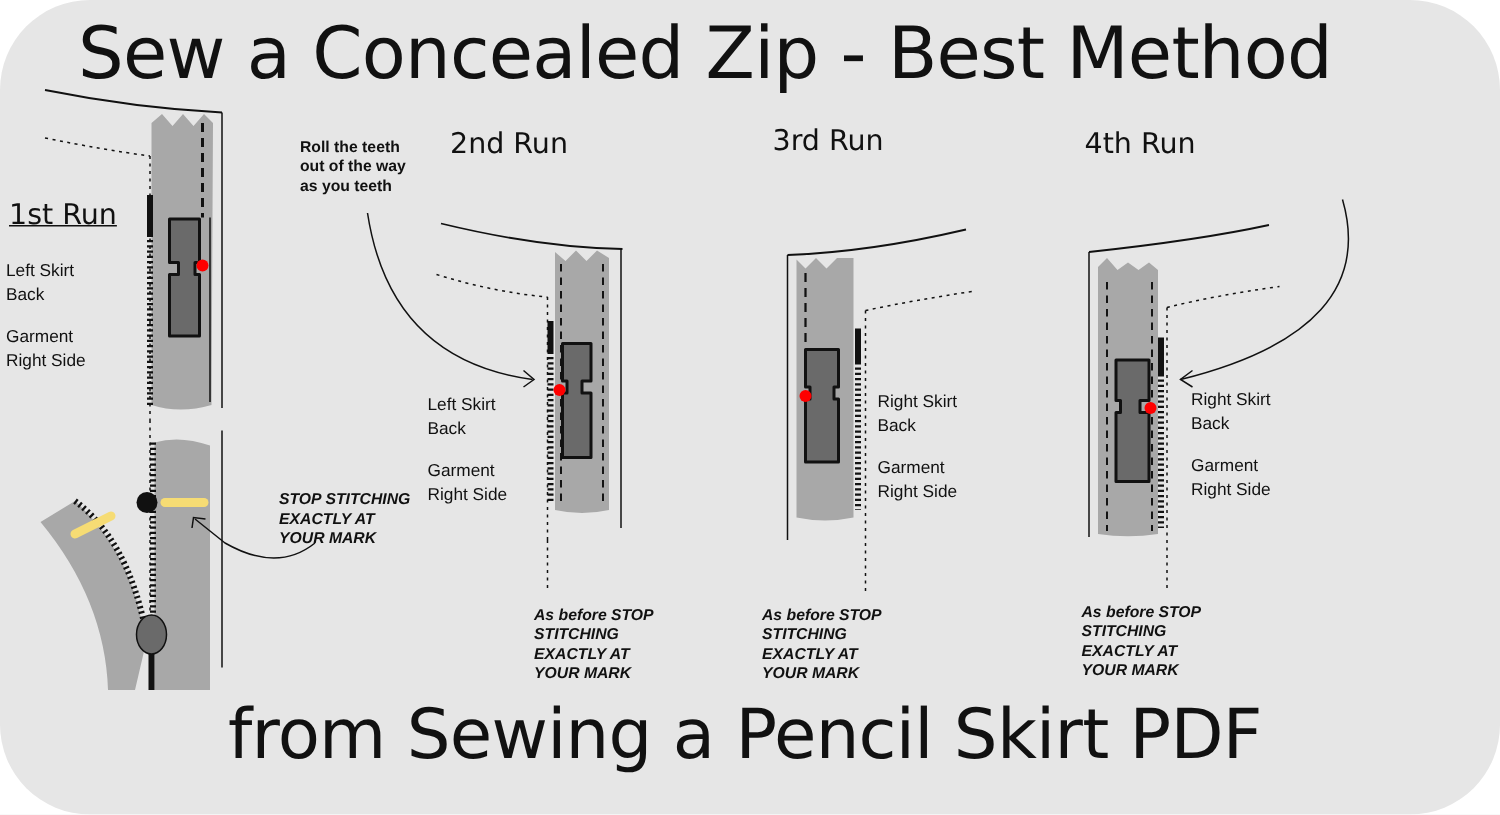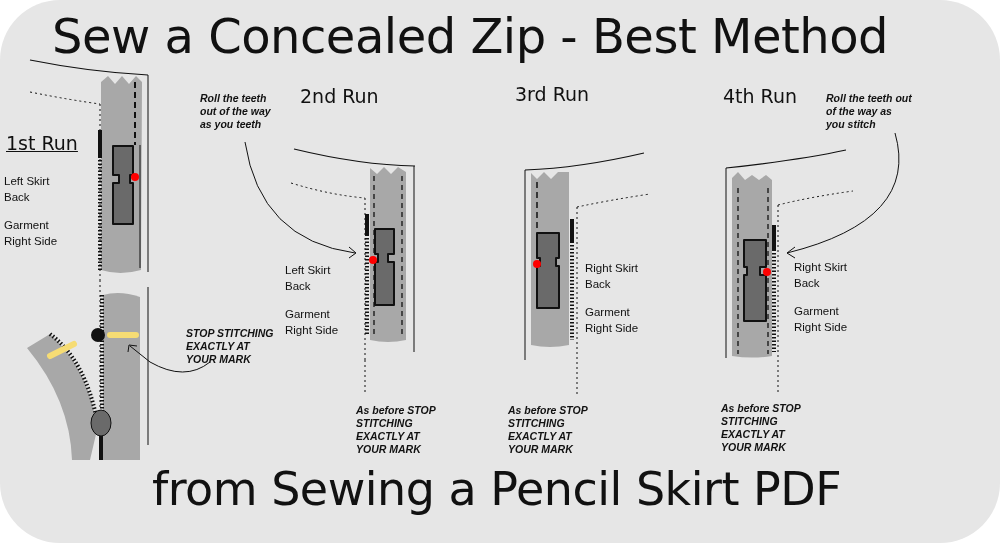--- a/index.html
+++ b/index.html
@@ -3,21 +3,21 @@
 <meta charset="utf-8">
 <style>
   html,body{margin:0;padding:0;background:#fff;}
   body{width:1000px;height:543px;position:relative;overflow:hidden;font-family:"Liberation Sans",sans-serif;}
   .card{position:absolute;left:0;top:0;width:1000px;height:543px;background:#e6e6e6;border-radius:60px;overflow:hidden;}
   svg.art{position:absolute;left:0;top:0;}
   .title{position:absolute;left:0;width:940px;text-align:center;top:8px;font-size:48px;color:#111;font-family:"DejaVu Sans",sans-serif;letter-spacing:-0.5px;}
   .footer{position:absolute;left:140px;top:462px;font-size:46px;color:#111;font-family:"DejaVu Sans",sans-serif;letter-spacing:-0.5px;margin-left:12px;}
   .run{position:absolute;font-size:19px;color:#111;font-family:"DejaVu Sans",sans-serif;text-align:center;}
   .lbl{position:absolute;font-size:11.5px;color:#111;text-align:left;line-height:16px;}
-  .note{position:absolute;font-size:10.5px;font-style:italic;font-weight:bold;color:#111;line-height:13px;}
+  .note{position:absolute;font-size:10.5px;font-weight:bold;color:#111;line-height:13px;}
   .note2{position:absolute;font-size:10.5px;font-style:italic;font-weight:bold;color:#111;line-height:13px;}
 </style>
 </head>
 <body>
 
 <div class="card">
 <svg class="art" width="1000" height="543" viewBox="0 0 1000 543">
 
   <path d="M30 60 Q90 72 148 75" stroke="#111" fill="none" stroke-width="1.2"></path>
   <line x1="148" y1="75" x2="148" y2="272" stroke="#111" stroke-width="1"></line>
@@ -131,25 +131,20 @@
   <div>Right Side</div>
 </div>
 <div class="note2" style="left:508px;top:404px;">
   <div>As before STOP</div>
   <div>STITCHING</div>
   <div>EXACTLY AT</div>
   <div>YOUR MARK</div>
 </div>
 
 <div class="run" style="left:723px;top:85px;">4th Run</div>
-<div class="note" style="left:826px;top:92px;">
-  <div>Roll the teeth out</div>
-  <div>of the way as</div>
-  <div>you stitch</div>
-</div>
 <div class="lbl" style="left:794px;top:259px;width:70px;">
   <div>Right Skirt</div>
   <div>Back</div>
   <div style="height:12px"></div>
   <div>Garment</div>
   <div>Right Side</div>
 </div>
 <div class="note2" style="left:721px;top:402px;">
   <div>As before STOP</div>
   <div>STITCHING</div>

